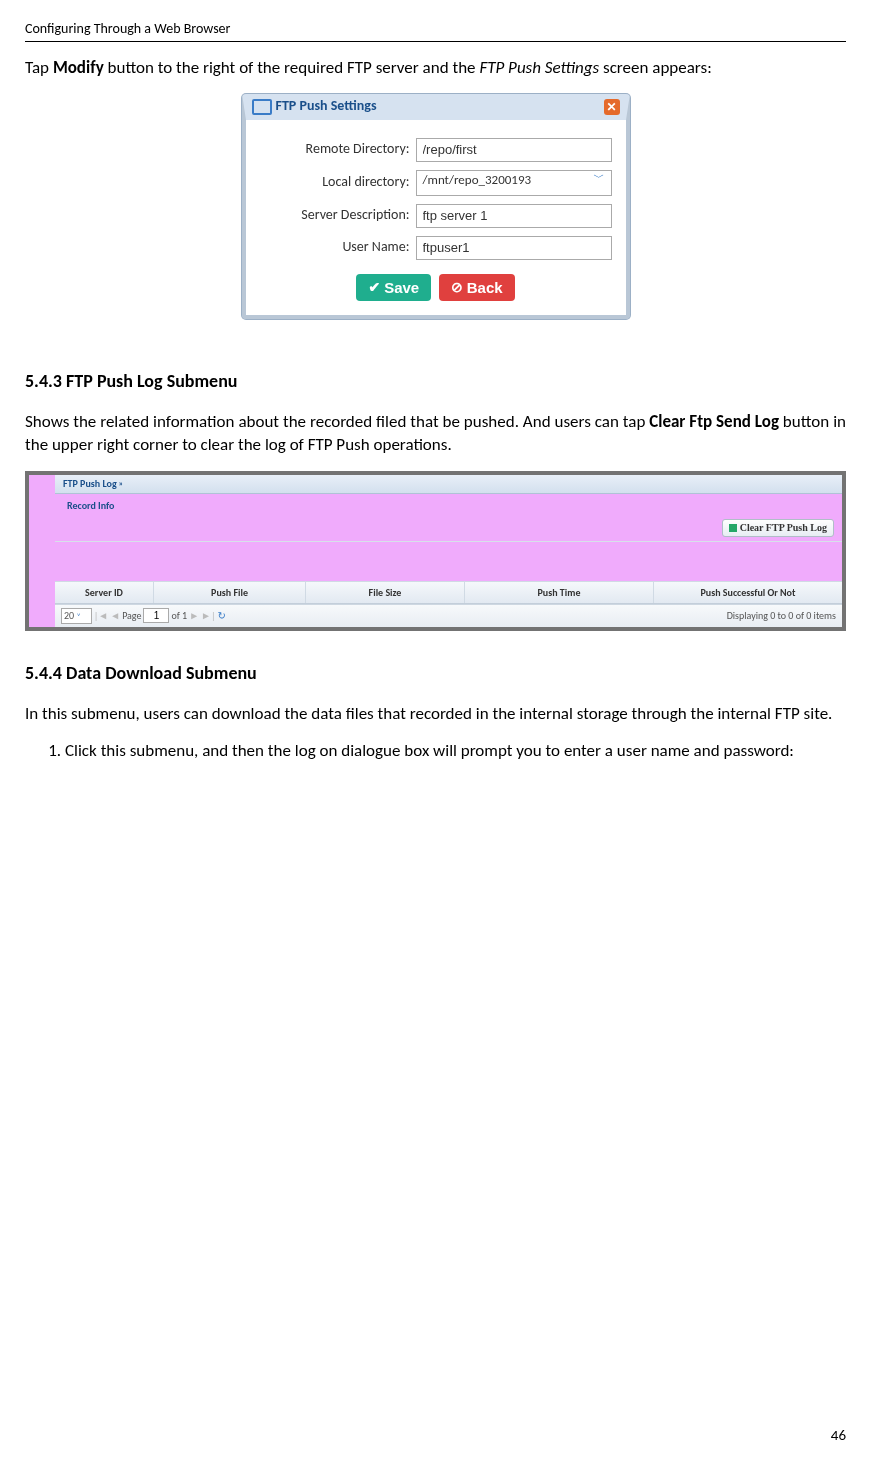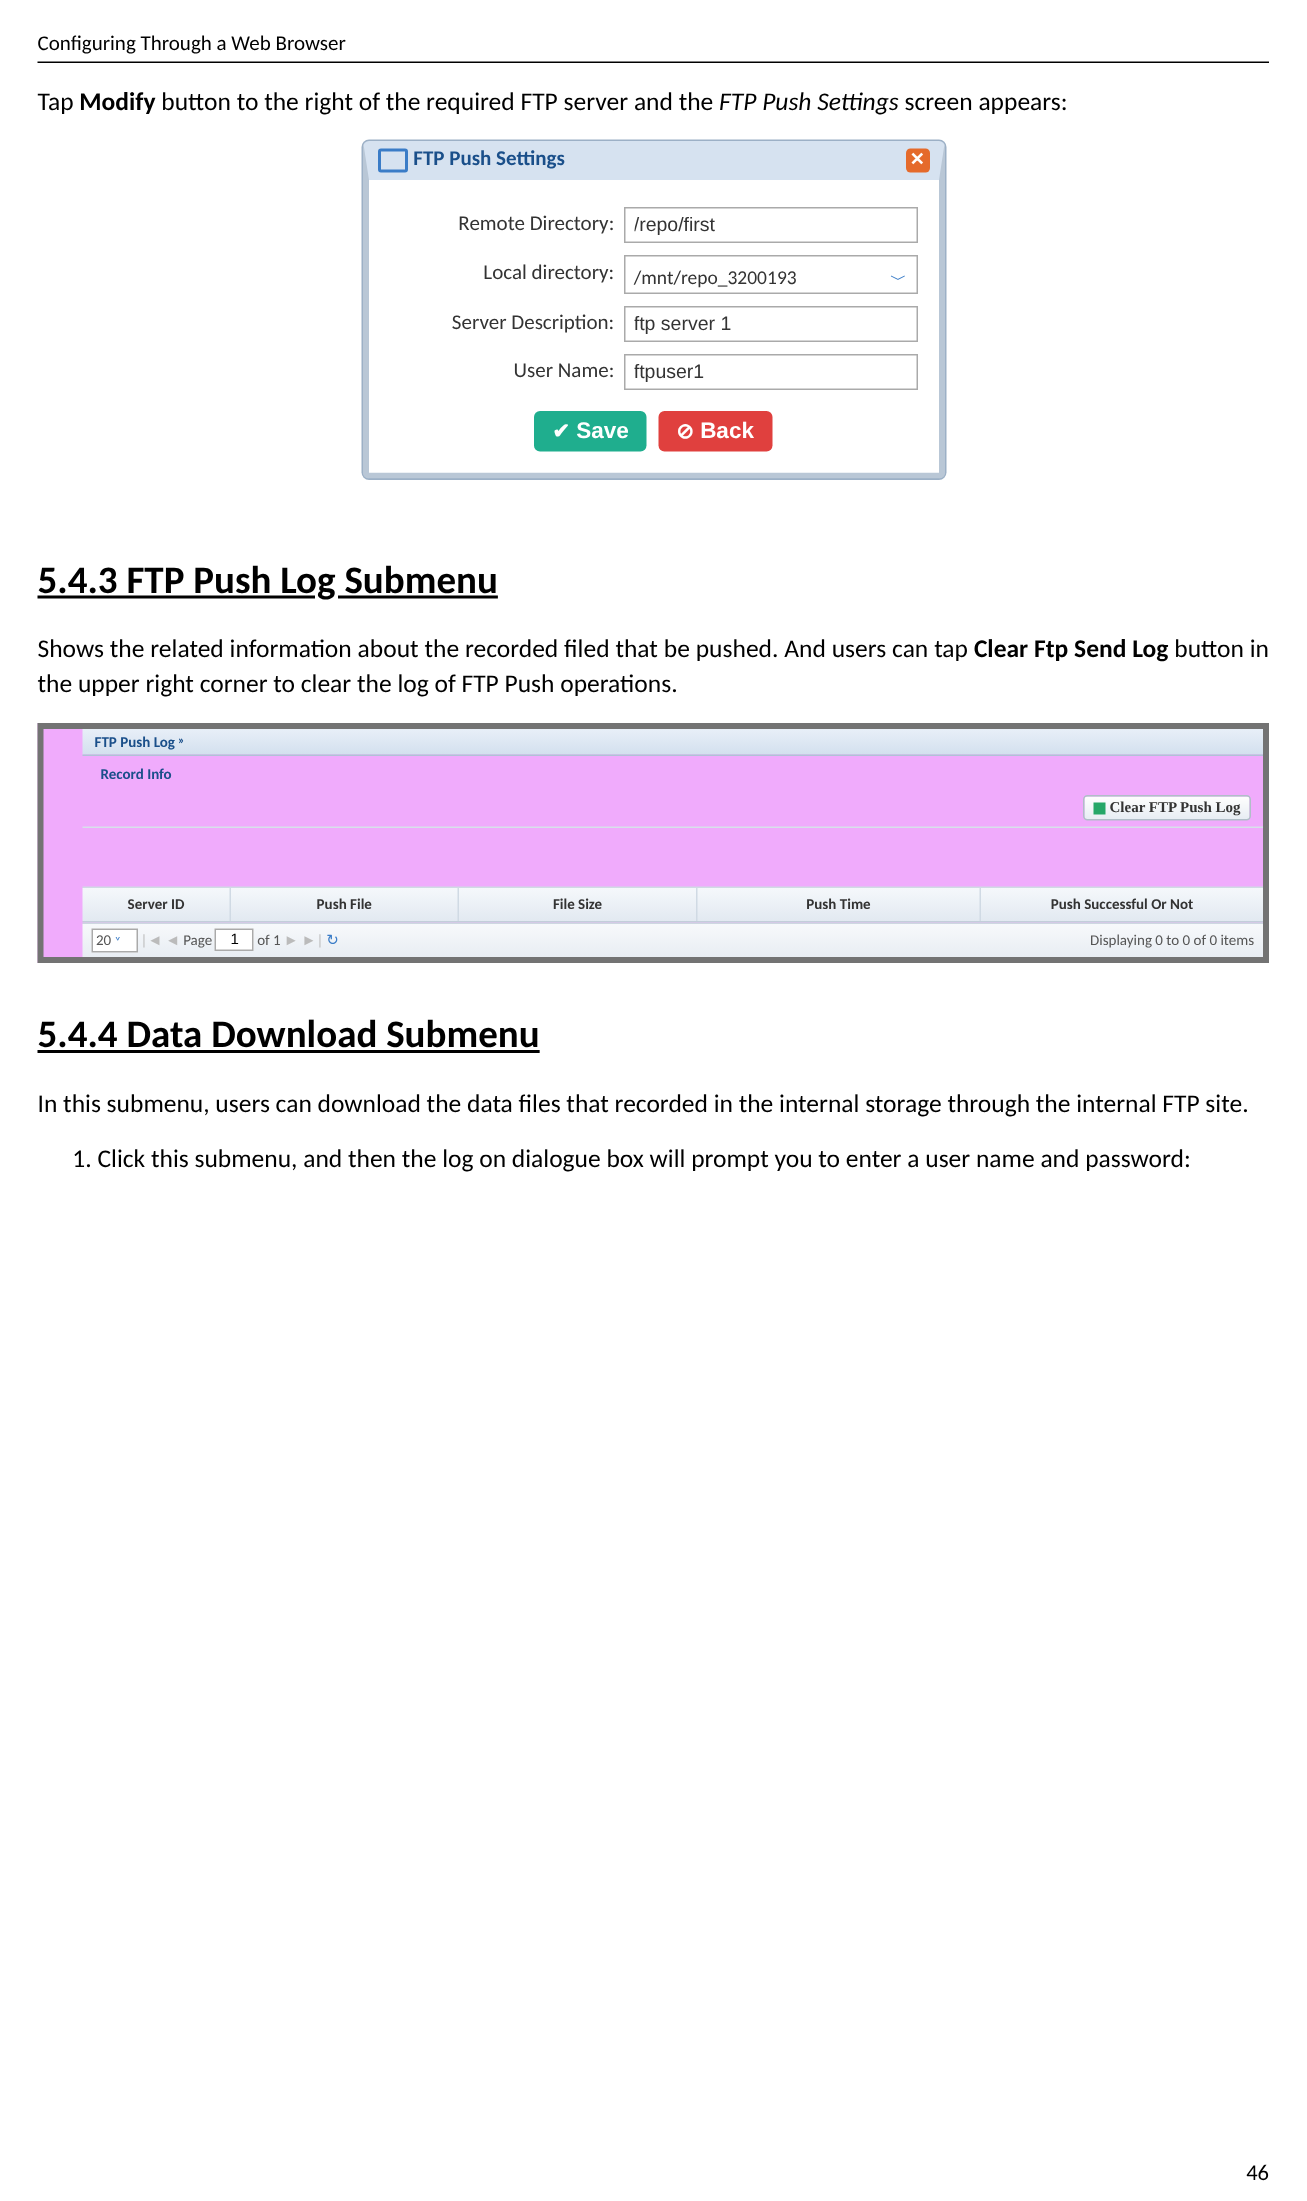--- a/index.html
+++ b/index.html
@@ -91,21 +91,21 @@
     padding: 0 6px;
     color: #333;
     background: #fff;
   }
   .form-select {
     flex: 1;
     height: 24px;
     border: 1px solid #aaa;
     font-size: 13px;
     display: flex;
-    align-items: flex-end;
+    align-items: flex-start;
     justify-content: space-between;
     padding: 0 6px;
     color: #333;
     background: #fff;
     gap: 47px;
   }
   .chev {
     color: #3a7cc7;
     font-size: 11px;
   }
@@ -122,24 +122,23 @@
     font-size: 15px;
     font-weight: 700;
     color: #fff;
     margin: 0 2px;
   }
   .btn .ic { margin-right: 4px; font-size: 14px; }
   .btn-save { background: #1fae8e; }
   .btn-back { background: #e0403e; }
 
   h2.section {
-    font-size: 26px;
+    font-size: 18px;
     font-weight: 700;
     margin: 30px 0 18px 0;
-    text-decoration: underline;
   }
 
   
   .log-figure {
     border: 4px solid #737373;
     margin: 14px 0 30px 0;
     font-size: 10px;
     background: #f0abfc;
     padding-left: 26px;
   }
@@ -229,21 +228,21 @@
     background: #fff;
     font-size: 10px;
   }
   .pager .right { margin-left: auto; }
 
   .numlist { margin: 0 0 0 30px; padding: 0; }
   .numlist li { margin: 6px 0 6px 10px; text-align: justify; }
 
   .footer {
     position: fixed;
-    bottom: 8px;
+    bottom: 22px;
     right: 25px;
     font-size: 15px;
   }
 </style>
 </head>
 <body>
 
 <div class="header-row">
   <span>Configuring Through a Web Browser</span>
 </div>

